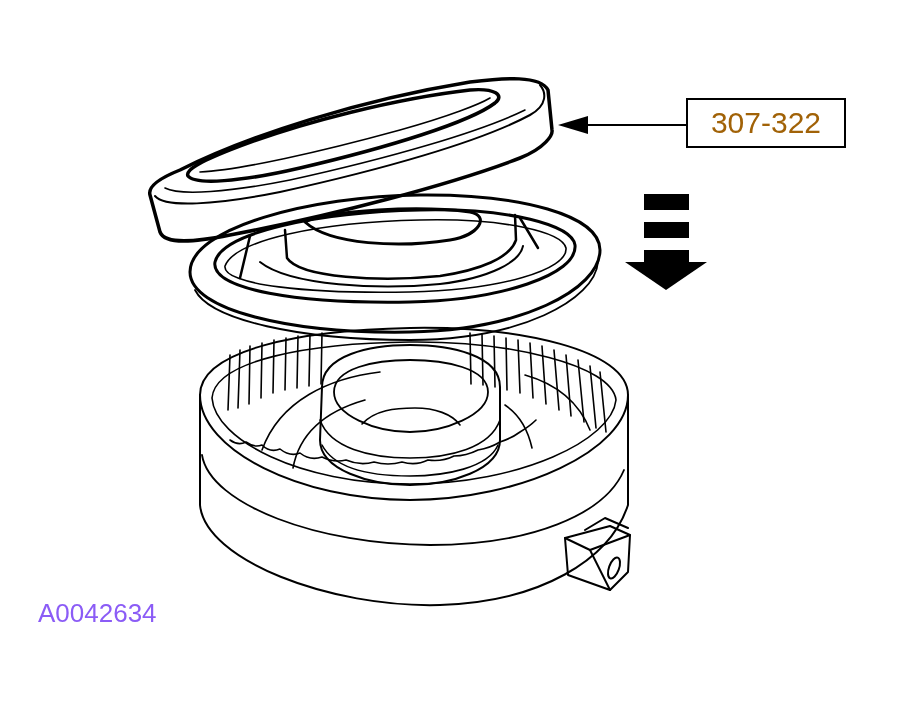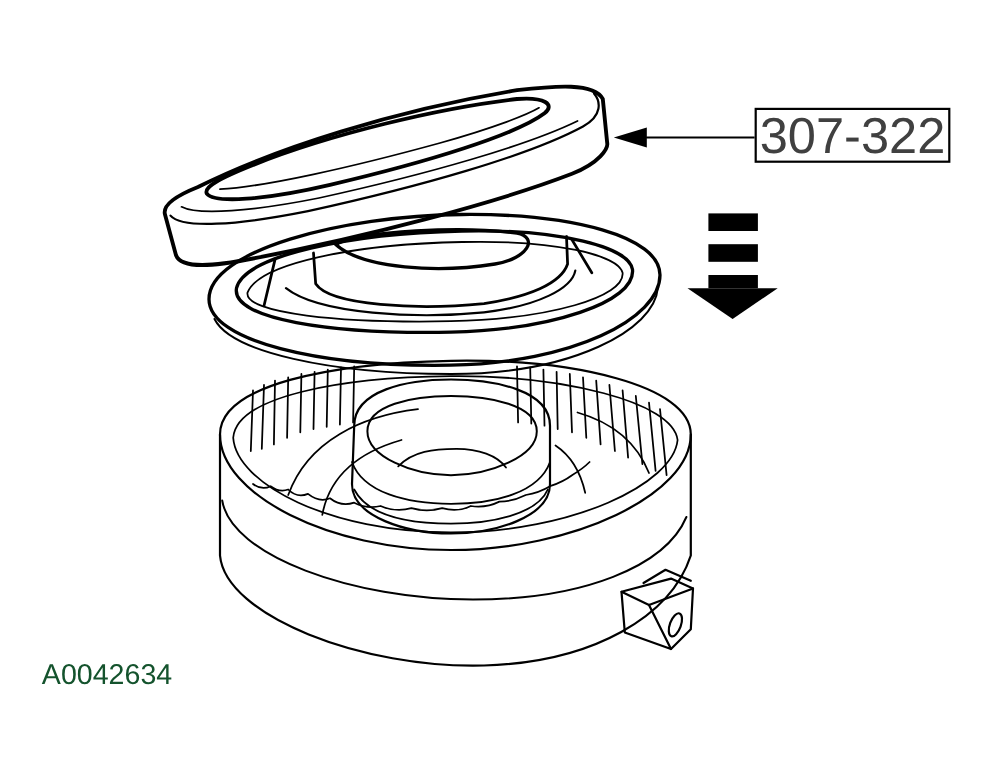--- a/index.html
+++ b/index.html
@@ -1,25 +1,25 @@
 <!DOCTYPE html>
 <html><head>
 <meta charset="utf-8">
 <style>
   html, body { margin: 0; padding: 0; background: #ffffff; }
   body { width: 904px; height: 702px; position: relative; overflow: hidden; font-family: "Liberation Sans", sans-serif; }
   #drawing { position: absolute; left: 0; top: 0; width: 904px; height: 702px; }
   .label-box {
-    position: absolute; left: 686px; top: 98px; width: 178px; height: 50px;
+    position: absolute; left: 686px; top: 98px; width: 160px; height: 50px;
     border: 2px solid #000; box-sizing: border-box; background: #fff;
     display: flex; align-items: center; justify-content: center;
-    font-size: 46px; color: #404040; letter-spacing: 0px;
+    font-size: 30px; color: #a16207; letter-spacing: 0px;
   }
   .figure-id {
-    position: absolute; left: 38px; top: 598px; font-size: 26px; color: #14532d;
+    position: absolute; left: 38px; top: 598px; font-size: 26px; color: #8b5cf6;
   }
 </style>
 </head>
 <body>
 
 <svg id="drawing" viewBox="0 0 904 702" xmlns="http://www.w3.org/2000/svg">
   <g fill="none" stroke="#000" stroke-linecap="round" stroke-linejoin="round">
 
     <g>
 

